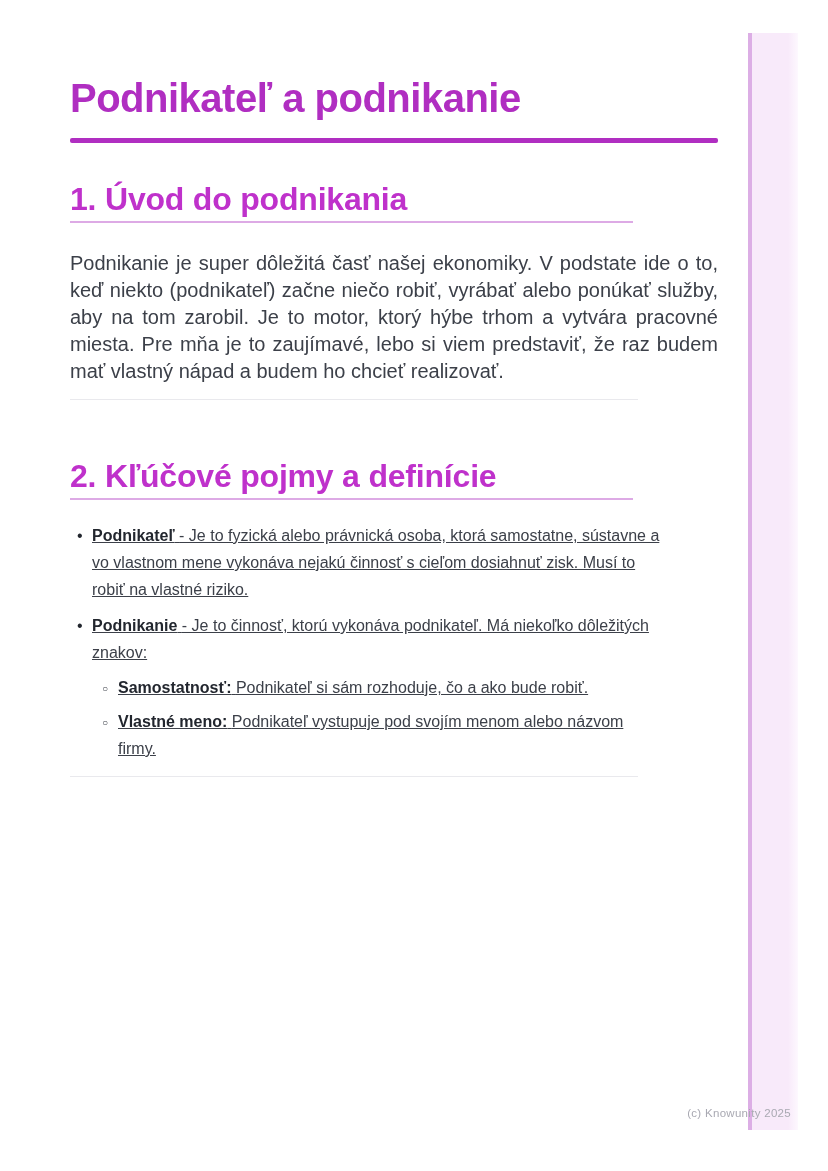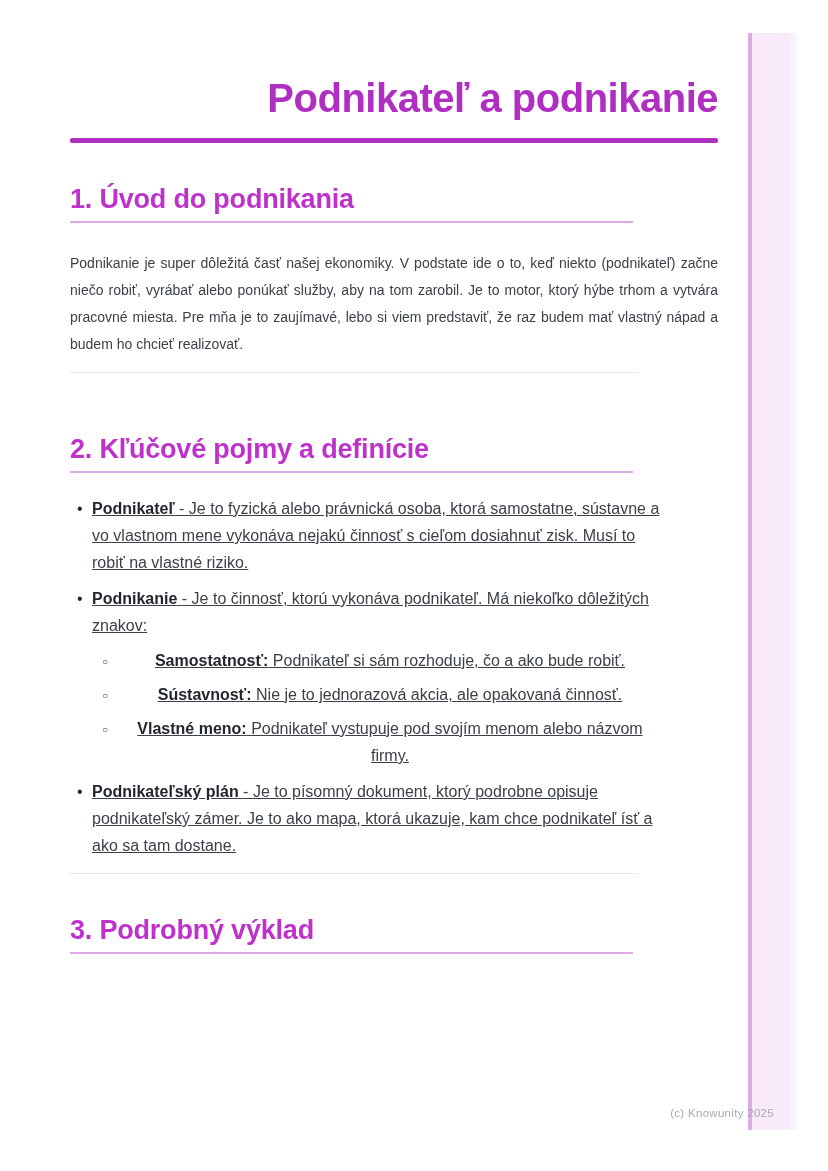--- a/index.html
+++ b/index.html
@@ -45,48 +45,47 @@
     margin-left:70px;
     width:648px;
     padding-top:74px;
   }
   h1{
     font-size:40px;
     line-height:48px;
     font-weight:800;
     letter-spacing:-0.5px;
     color:var(--accent-title);
-    text-align:right;
   }
   .title-rule{
     margin-top:16px;
     width:648px;
     height:5px;
     border-radius:2px;
     background:var(--accent-title);
   }
   h2{
-    font-size:27px;
+    font-size:32px;
     line-height:32px;
     font-weight:700;
     letter-spacing:-0.2px;
     color:var(--accent-heading);
   }
   .h2-rule{
     margin-top:6px;
     width:563px;
     height:2px;
     background:var(--heading-underline);
   }
   .sec-1 h2{margin-top:40px;}
   .sec-2 h2{margin-top:60px;}
   .sec-3 h2{margin-top:40px;}
   .para{
     margin-top:27px;
-    font-size:14px;
+    font-size:20px;
     line-height:27px;
     color:var(--body-text);
   }
   .justify{text-align:justify;}
   hr.soft{
     border:none;
     border-top:1px solid var(--divider);
     width:568px;
     margin-top:14px;
     margin-bottom:0;
@@ -115,37 +114,36 @@
   .sub-list{
     list-style:none;
     margin-top:8px;
     padding-left:26px;
     font-size:16px;
     line-height:27px;
   }
   .sub-list > li{
     position:relative;
     margin-bottom:7px;
-    text-align:center;
   }
   .sub-list > li::before{
     content:"\25CB";
     position:absolute;
     left:-16px;
     top:1px;
     color:var(--body-text);
     font-size:10px;
   }
   .term{
     font-weight:700;
     color:var(--term-text);
   }
   .footer-credit{
     position:absolute;
-    right:54px;
+    right:37px;
     bottom:52px;
     z-index:2;
     font-size:11.5px;
     letter-spacing:0.3px;
     color:var(--footer-text);
   }
 </style>
 </head>
 <body>
 
@@ -179,42 +177,30 @@
 
         <li>
           <span class="term">Podnikanie</span>
           <span class="itext">- Je to činnosť, ktorú vykonáva podnikateľ. Má niekoľko dôležitých znakov:</span>
           <ul class="sub-list">
             <li>
               <span class="term">Samostatnosť:</span>
               <span class="itext">Podnikateľ si sám rozhoduje, čo a ako bude robiť.</span>
             </li>
             <li>
-              <span class="term">Sústavnosť:</span>
-              <span class="itext">Nie je to jednorazová akcia, ale opakovaná činnosť.</span>
-            </li>
-            <li>
               <span class="term">Vlastné meno:</span>
               <span class="itext">Podnikateľ vystupuje pod svojím menom alebo názvom firmy.</span>
             </li>
           </ul>
         </li>
 
-        <li>
-          <span class="term">Podnikateľský plán</span>
-          <span class="itext">- Je to písomný dokument, ktorý podrobne opisuje podnikateľský zámer. Je to ako mapa, ktorá ukazuje, kam chce podnikateľ ísť a ako sa tam dostane.</span>
-        </li>
 
       </ul>
     </section>
 
     <hr class="soft">
 
-    <section class="sec-3">
-      <h2>3. Podrobný výklad</h2>
-      <div class="h2-rule"></div>
-    </section>
 
   </main>
 
   <div class="footer-credit">(c) Knowunity 2025</div>
 
 </div>
 
 </body></html>

